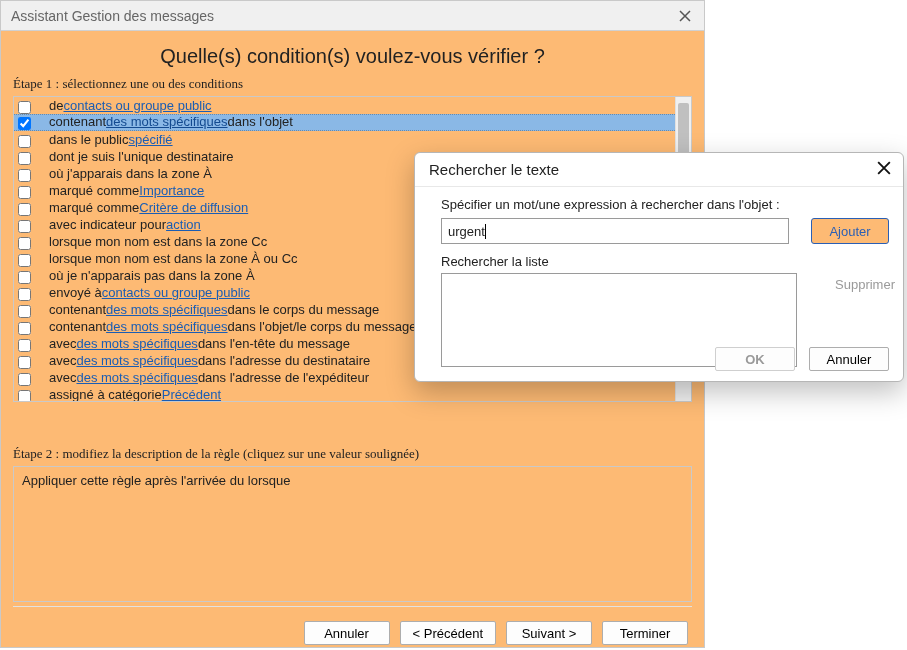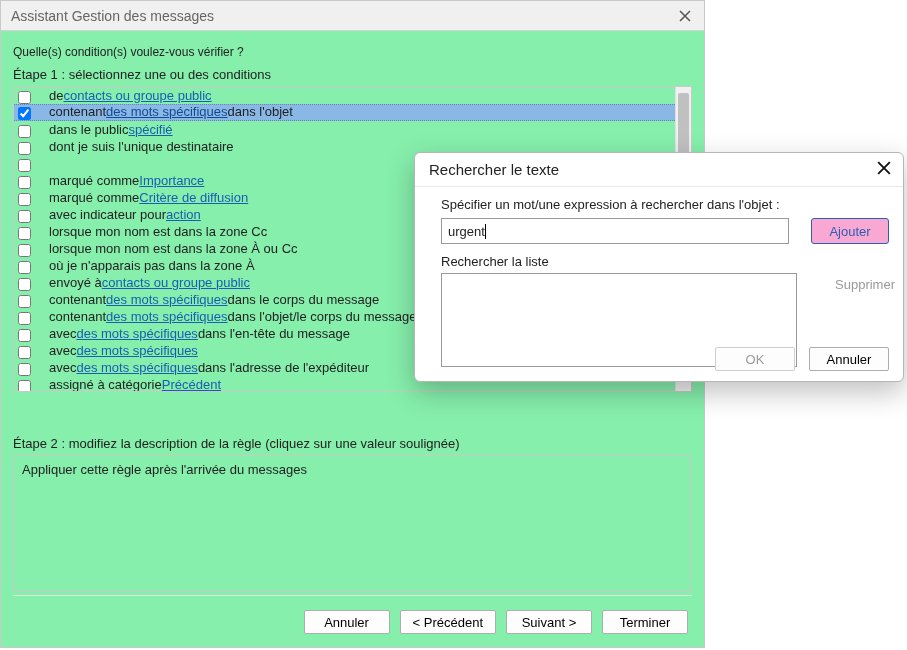--- a/index.html
+++ b/index.html
@@ -1,27 +1,27 @@
 <!DOCTYPE html>
 <html><head>
 <meta charset="utf-8">
 <style>
   * { box-sizing: border-box; font-family: "Segoe UI", Tahoma, sans-serif; font-size: 13px; }
   body { margin:0; padding:0; width:907px; height:650px; background:#fff; color:#222; overflow:hidden; }
 
   
-  .wizard { width:705px; height:648px; border:1px solid #c9c9c9; background:#86efac; }
+  .wizard { width:705px; height:648px; border:1px solid #c9c9c9; background:#fdba74; }
   .titlebar { display:flex; align-items:center; justify-content:space-between; height:30px; padding:0 10px; background:#f0f0f0; border-bottom:1px solid #d0d0d0; }
   .titlebar .title { color:#666; font-size:14px; }
   .close-x { width:18px; height:18px; display:flex; align-items:center; justify-content:center; color:#555; }
   .close-x svg { width:12px; height:12px; stroke:#555; stroke-width:1.5; fill:none; }
 
   .body { padding:10px 12px 12px 12px; }
-  .question { margin:4px 0 6px 0; font-size:12px; }
-  .step-label { margin:8px 0 4px 0; }
+  .question { margin:4px 0 6px 0; font-size:20px;text-align:center; }
+  .step-label { margin:8px 0 4px 0;font-family:Liberation Serif, serif; }
 
   .conditions-wrap { position:relative; border:1px solid #c9c9c9; height:306px; }
   .conditions { height:100%; overflow:hidden; }
   .scrollbar-track { position:absolute; right:0; top:0; bottom:0; width:16px; background:#f0f0f0; border-left:1px solid #e0e0e0; }
   .scrollbar-thumb { position:absolute; left:2px; right:2px; top:6px; height:82px; background:#c0c0c0; border-radius:2px; }
 
   .cond-row { display:flex; align-items:flex-end; height:17px; padding:0 2px 0 2px; gap:16px; line-height:17px; white-space:nowrap; }
   .cond-row.selected { background:#8ab8e6; }
   .cond-row.selected-top { border-top:1px dotted rgba(0,0,0,0.25); border-bottom:1px dotted rgba(0,0,0,0.25); }
   .cond-row input[type=checkbox] { width:13px; height:13px; margin:0 2px 0 2px; }
@@ -38,27 +38,27 @@
   .dialog { position:absolute; left:414px; top:152px; width:490px; height:230px; background:#fff; border:1px solid #b6b6b6; border-radius:6px; box-shadow:0 10px 28px rgba(0,0,0,0.25); }
   .dlg-titlebar { display:flex; align-items:center; justify-content:space-between; height:34px; padding:0 12px 0 14px; border-bottom:1px solid #e8e8e8; }
   .dlg-title { font-size:15px; }
   .dlg-close svg { width:14px; height:14px; stroke:#111; stroke-width:1.6; fill:none; }
   .dlg-body { padding:8px 14px 12px 26px; }
   .dlg-label { margin:2px 0 6px 0; }
   .dlg-row { display:flex; gap:22px; align-items:center; }
   .textbox { flex:1; height:26px; border:1px solid #9a9a9a; padding:0 6px; display:flex; align-items:center; }
   .textbox .val { white-space:pre; }
   .caret { display:inline-block; width:1px; height:15px; background:#000; margin-left:0; }
-  .dlg-btn { height:26px; min-width:78px; border:1px solid #2a5fb4; color:#2a5fb4; background:#f9a8d4; border-radius:3px; display:flex; align-items:center; justify-content:center; }
+  .dlg-btn { height:26px; min-width:78px; border:1px solid #2a5fb4; color:#2a5fb4; background:#fdba74; border-radius:3px; display:flex; align-items:center; justify-content:center; }
   .list-label { margin:10px 0 4px 0; }
   .listbox { height:94px; border:1px solid #9a9a9a; background:#fff; }
   .grey-btn { color:#9a9a9a; border:none; background:none; height:22px;margin-left:30px; }
   .dlg-footer { position:absolute; bottom:10px; right:14px; display:flex; gap:14px; }
   .dlg-footer .btn { min-width:80px; }
-  .dlg-footer .ok { border-color:#cfcfcf; color:#9a9a9a; }
+  .dlg-footer .ok { border-color:#cfcfcf; color:#9a9a9a;font-weight:bold; }
 </style>
 </head>
 <body>
 
 <div class="wizard">
   <div class="titlebar">
     <span class="title">Assistant Gestion des messages</span>
     <span class="close-x">
       <svg viewBox="0 0 12 12">
           <path d="M1 1 L11 11 M11 1 L1 11"></path>
@@ -95,20 +95,23 @@
             </span>
           </div>
           <div class="cond-row">
             <input type="checkbox" style="">
             <span class="cond-text">
               <span>dont je suis l'unique destinataire</span>
             </span>
           </div>
           <div class="cond-row">
             <input type="checkbox" style="">
+            <span class="cond-text">
+              <span>où j'apparais dans la zone À</span>
+            </span>
           </div>
           <div class="cond-row">
             <input type="checkbox" style="">
             <span class="cond-text">
               <span>marqué comme </span>
               <span class="link">Importance</span>
             </span>
           </div>
           <div class="cond-row">
             <input type="checkbox" style="">
@@ -171,20 +174,21 @@
               <span>avec </span>
               <span class="link">des mots spécifiques</span>
               <span> dans l'en-tête du message</span>
             </span>
           </div>
           <div class="cond-row">
             <input type="checkbox" style="">
             <span class="cond-text">
               <span>avec </span>
               <span class="link">des mots spécifiques</span>
+              <span> dans l'adresse du destinataire</span>
             </span>
           </div>
           <div class="cond-row">
             <input type="checkbox" style="">
             <span class="cond-text">
               <span>avec </span>
               <span class="link">des mots spécifiques</span>
               <span> dans l'adresse de l'expéditeur</span>
             </span>
           </div>
@@ -198,21 +202,21 @@
         </div>
       <div class="scrollbar-track">
         <div class="scrollbar-thumb"></div>
       </div>
     </div>
 
     <div style="height:36px"></div>
     <div class="step-label">Étape 2 : modifiez la description de la règle (cliquez sur une valeur soulignée)</div>
 
     <div class="desc-box">
-      <div>Appliquer cette règle après l'arrivée du messages</div>
+      <div>Appliquer cette règle après l'arrivée du lorsque</div>
     </div>
 
     <div class="btnbar">
       <button class="btn">Annuler</button>
       <button class="btn">&lt;  Précédent</button>
       <button class="btn">Suivant  &gt;</button>
       <button class="btn">Terminer</button>
     </div>
   </div>
 </div>

